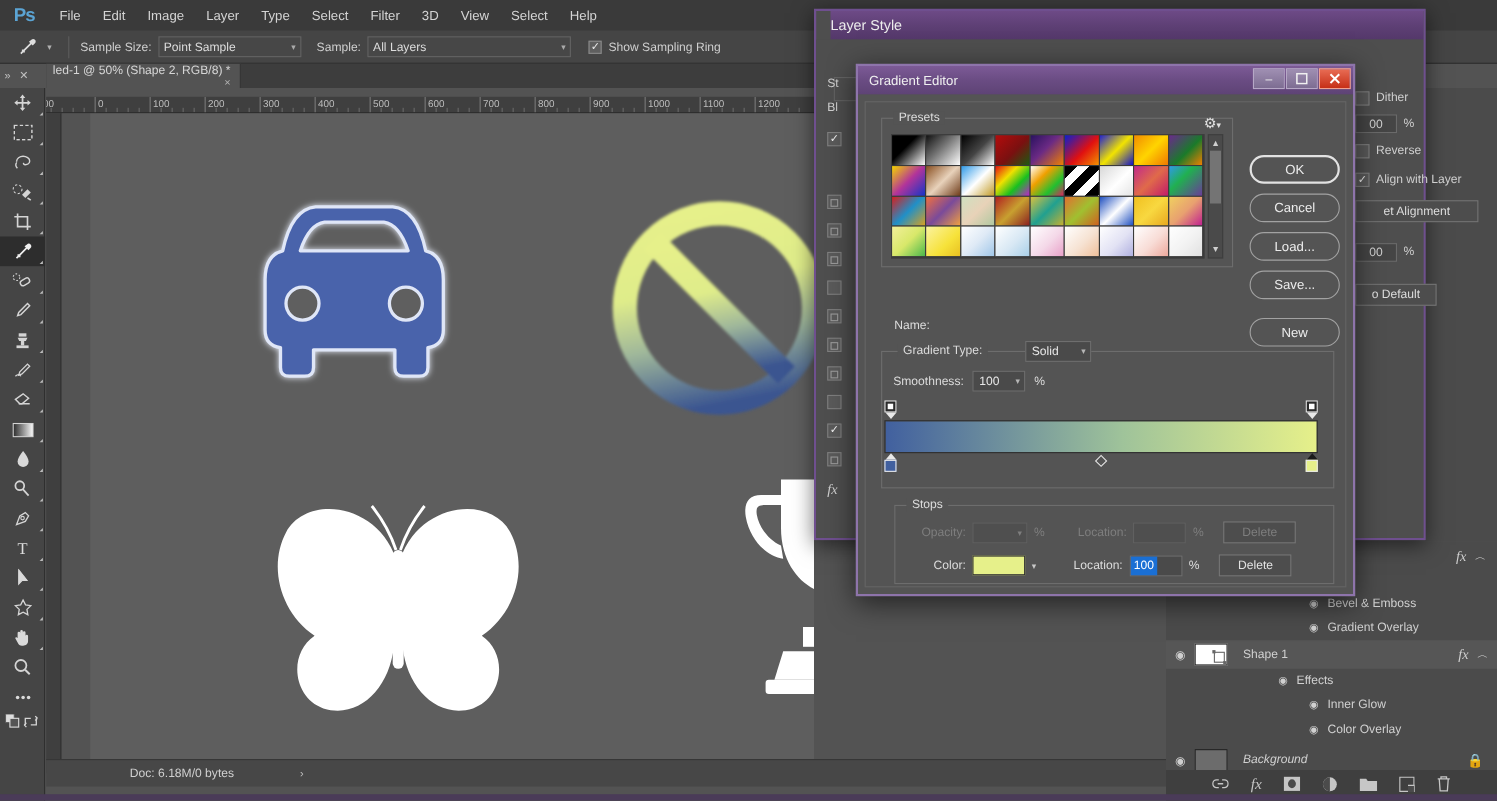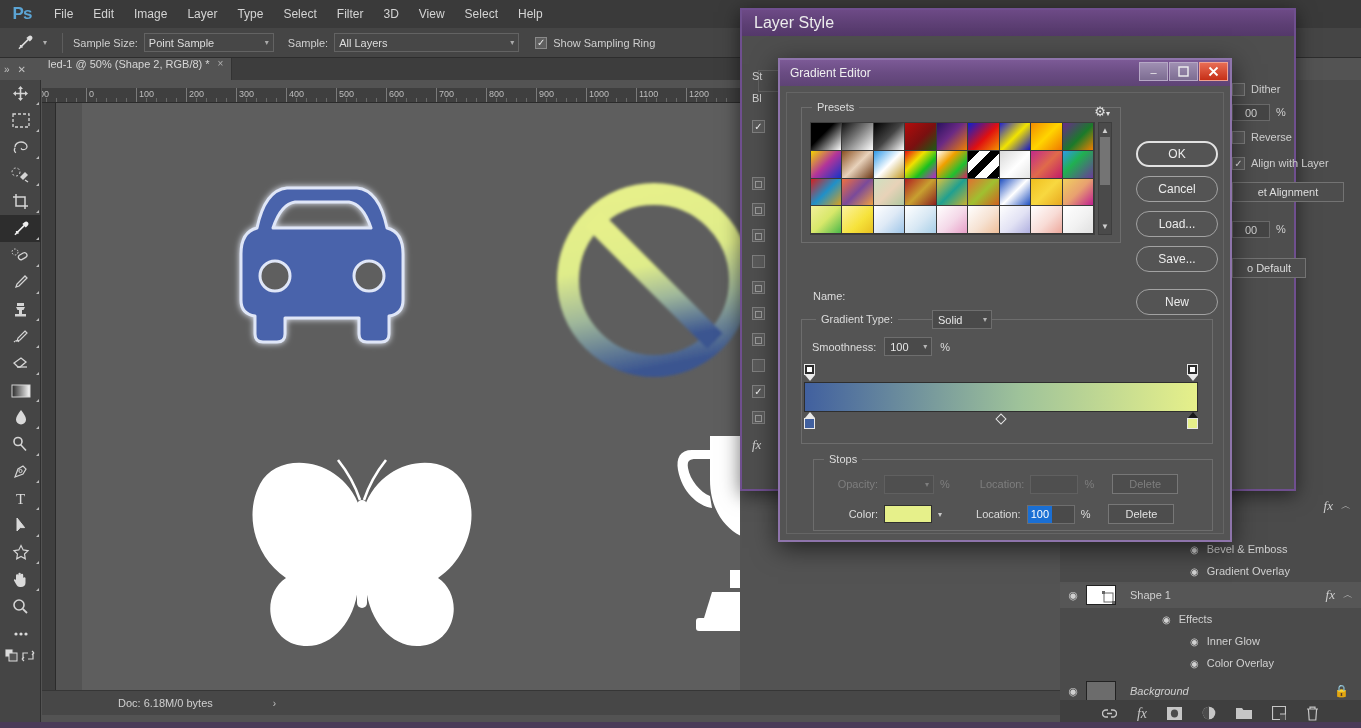--- a/index.html
+++ b/index.html
@@ -23,22 +23,22 @@
   .opt-label { font-size:11px; color:#cfcfcf; margin-right:6px; }
   .opt-select { height:19px; background:#474747; border:1px solid #636363; color:#ddd; font-size:11px;
                 display:flex; align-items:center; padding:0 4px; position:relative;}
   .opt-select .v { position:absolute; right:4px; font-size:8px; color:#aaa;}
   .chk { width:12px; height:12px; border:1px solid #8a8a8a; background:#5f5f5f; display:inline-flex;
          align-items:center; justify-content:center; margin-right:6px; }
   .chk.on:after { content:"✓"; font-size:10px; color:#e8e8e8; line-height:1; }
 
   
   .tabrow { position:absolute; left:42px; top:58px; width:698px; height:22px; background:#3d3d3d; }
-  .doctab { position:absolute; left:0; top:0; height:22px; background:#535353; display:flex; align-items:flex-start;
-            padding:0 8px 0 6px; font-size:11px; color:#d6d6d6; border-right:1px solid #333;}
+  .doctab { position:absolute; left:0; top:0; height:22px; background:#535353; display:flex; align-items:flex-end;
+            padding:0 8px 0 6px; font-size:11px; color:#d6d6d6; border-right:1px solid #333;flex-direction:column;}
   .doctab .x { margin-left:8px; font-size:10px; color:#b0b0b0;}
 
   
   .collapse { position:absolute; left:4px; top:60px; width:34px; height:18px; display:flex; align-items:center; gap:8px; color:#c0c0c0; font-size:10px;}
 
   
   .toolbar { position:absolute; left:0; top:80px; width:41px; height:648px; background:#454545; border-right:1px solid #2f2f2f; }
   .tool { width:41px; height:27px; display:flex; align-items:center; justify-content:center; position:relative; color:#d2d2d2;}
   .tool.sel { background:#2d2d2d; }
   .tool .tri { position:absolute; right:2px; bottom:2px; width:0;height:0;border-left:3px solid transparent;border-bottom:3px solid #bdbdbd;}
@@ -56,22 +56,22 @@
   .layer-row { position:relative; height:22px; display:flex; align-items:center; font-size:11px; color:#d0d0d0;}
   .eye { width:26px; text-align:center; color:#cfcfcf; font-size:11px; }
   .thumb { width:30px; height:20px; background:#fff; border:1px solid #222; }
   .panel-bottom { position:absolute; left:1060px; top:700px; width:301px; height:28px; background:#3f3f3f;
                   display:flex; align-items:center; justify-content:center; gap:20px; color:#c6c6c6; }
 
   
   .layerstyle { position:absolute; left:740px; top:8px; width:556px; height:483px;
                 background:#4e4e4e; border:2px solid #6f4f8f;
                 box-shadow:0 4px 18px rgba(0,0,0,.55); }
-  .ls-title { height:26px; line-height:26px; padding-left:12px; font-size:16px; color:#ececec;
-              background:linear-gradient(180deg,#6d4a86 0%, #5d3f74 55%, #54386a 100%); }
+  .ls-title { height:26px; line-height:26px; font-size:13px; color:#ececec;
+              background:linear-gradient(180deg,#6d4a86 0%, #5d3f74 55%, #54386a 100%);margin-left:13px; }
   .ls-body { position:absolute; left:0; top:26px; right:0; bottom:0; background:#4e4e4e; padding:8px; }
   .ls-left { position:absolute; left:10px; top:34px; width:52px; }
   .ls-leftlabel { font-size:11px; color:#d0d0d0; height:22px; }
   .ls-chk { width:13px; height:13px; border:1px solid #7e7e7e; background:#5a5a5a; }
   .ls-chk.on { background:#5a5a5a; }
   .ls-chk.on:after { content:"✓"; display:block; font-size:10px; color:#f0f0f0; line-height:11px; text-align:center;}
   .ls-chk.inner:after { content:""; display:block; width:5px;height:5px;margin:3px auto; border:1px solid #9a9a9a;}
   .ls-right { position:absolute; left:490px; top:34px; width:120px; font-size:11px; color:#cfcfcf; }
   .ls-fieldbox { background:#454545; border:1px solid #6a6a6a; height:17px; width:38px; display:inline-block; }
   .ls-btn { background:#4d4d4d; border:1px solid #737373; height:20px; line-height:19px; text-align:center;

